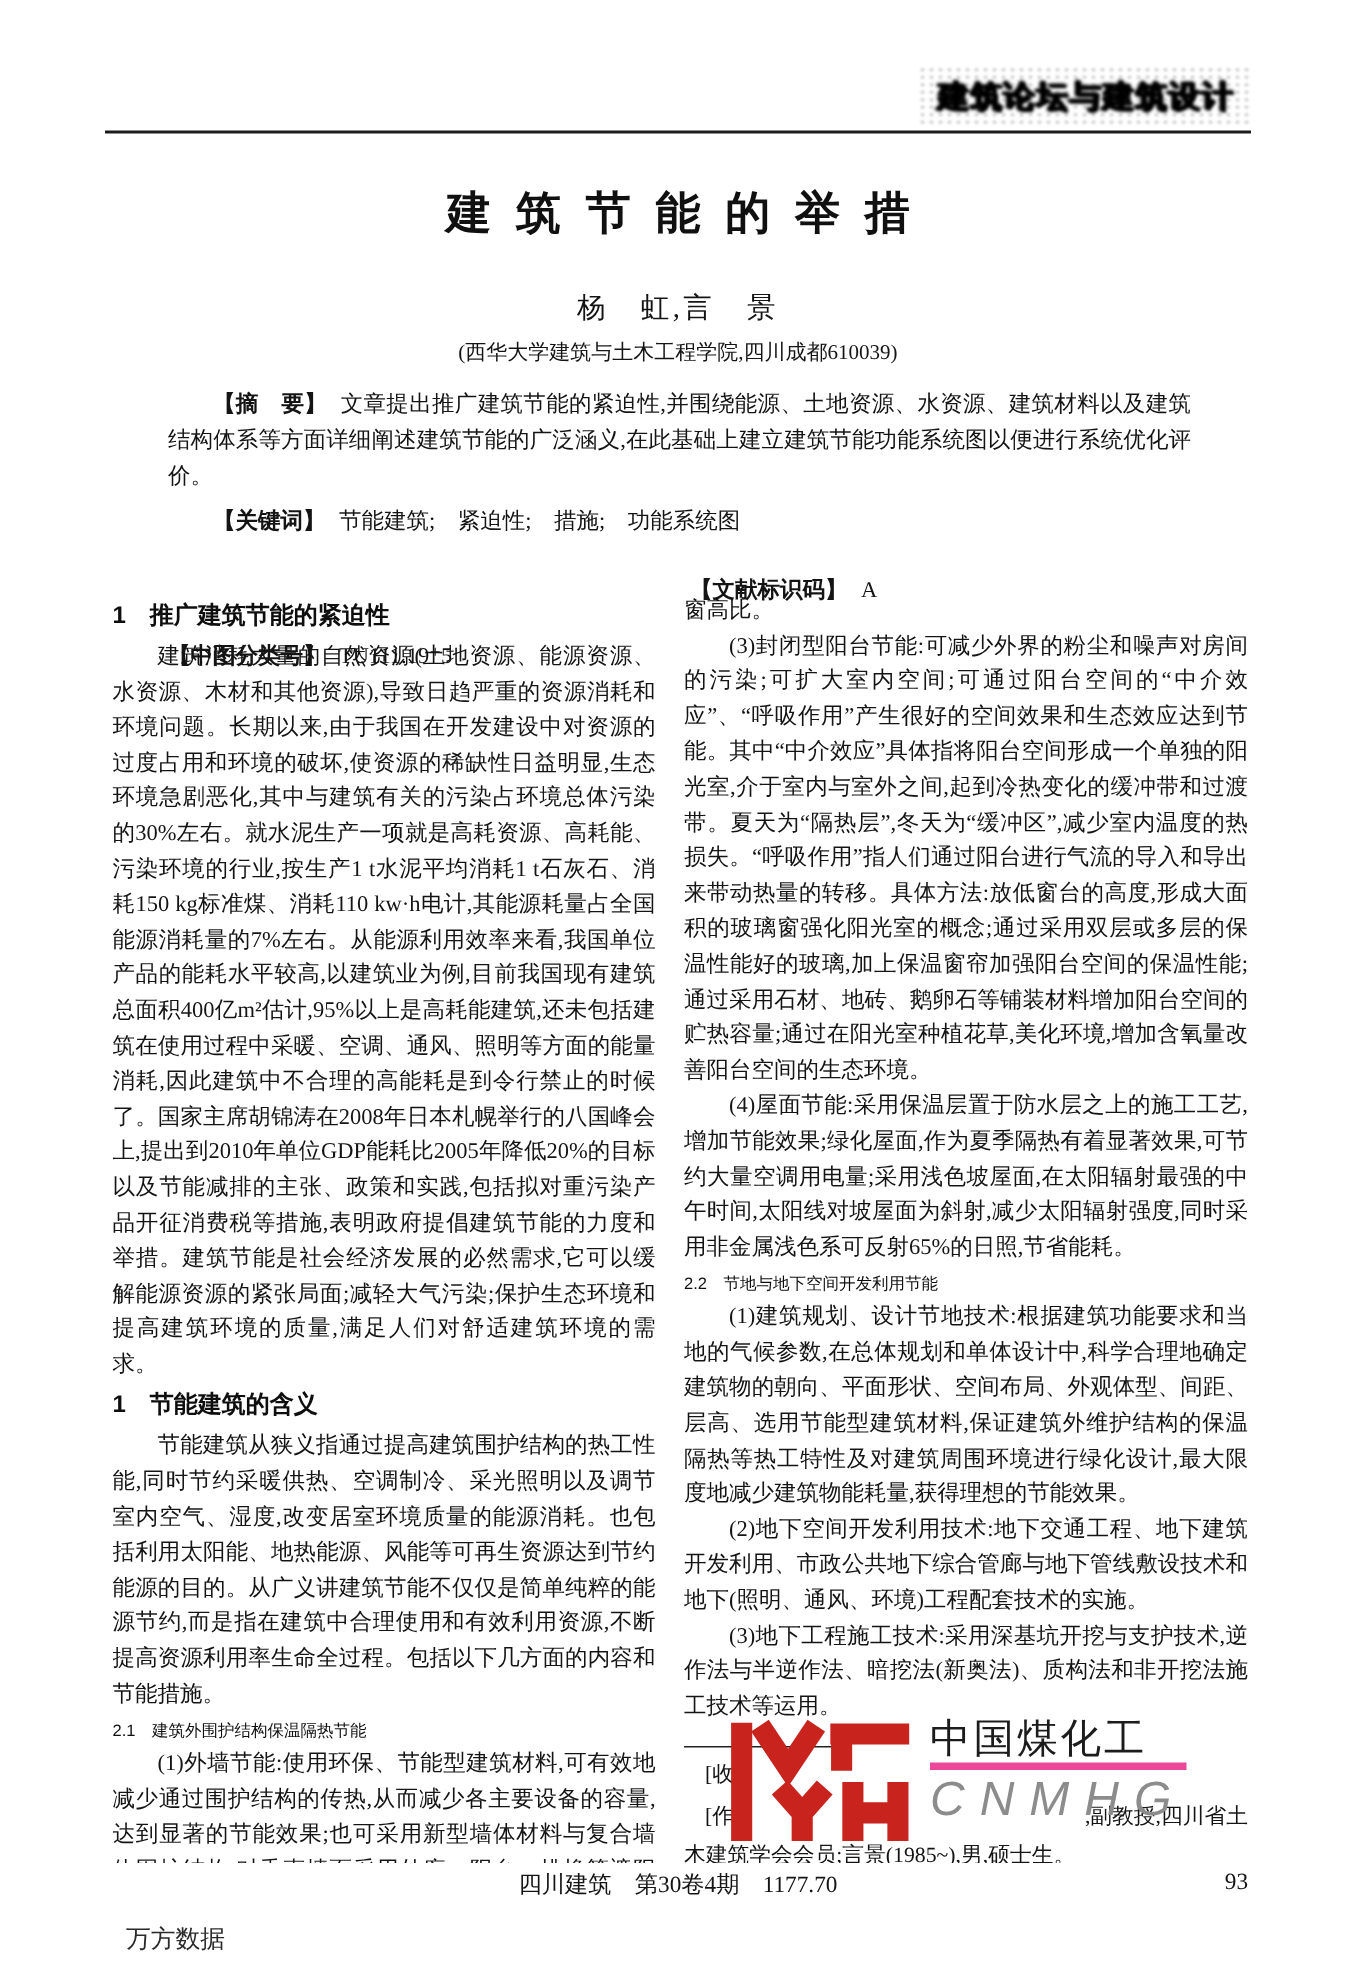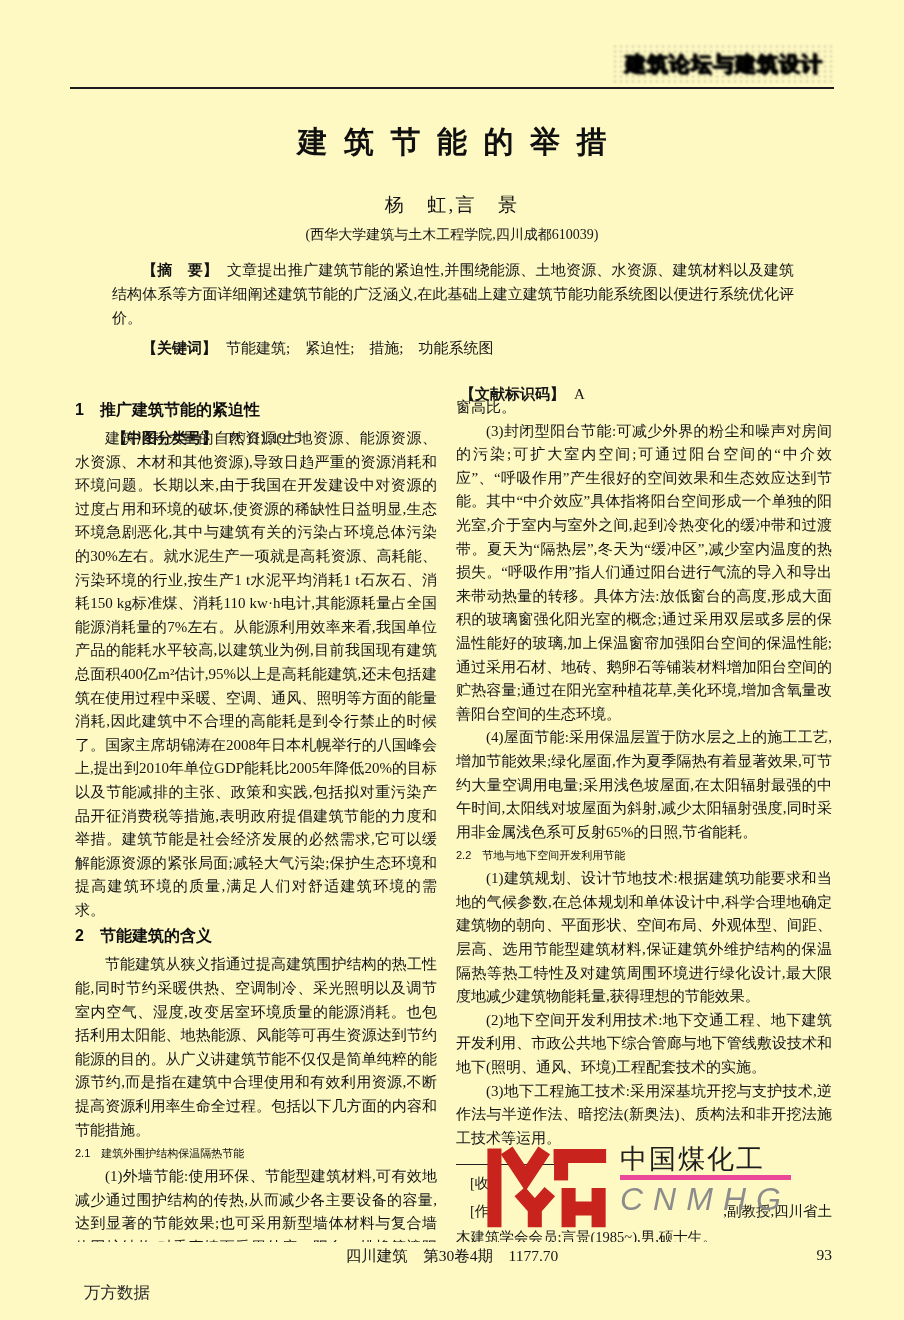--- a/index.html
+++ b/index.html
@@ -1,20 +1,20 @@
 <!DOCTYPE html>
 <html><head>
 <meta charset="utf-8">
 <style>
   html,body{margin:0;padding:0;background:#e8e8e8;}
   .page{
     position:relative;
     width:904px;height:1320px;
     margin:0 auto;
-    background:#fef9c3;
+    background:#ffffff;
     font-family:"Liberation Serif","DejaVu Serif",serif;
     color:#141414;
     overflow:hidden;
   }
   
   .banner{
     position:absolute;top:44px;right:68px;
     width:224px;height:40px;
     display:flex;align-items:center;justify-content:center;
     font-family:"Liberation Sans","DejaVu Sans",sans-serif;
@@ -133,21 +133,21 @@
     <div class="clc-row">
       <span class="clc-left"><b>【中图分类号】</b><span>TU111.19⁺5</span></span>
       <span class="clc-right"><b>【文献标识码】</b><span>A</span></span>
     </div>
   </div>
 
   <div class="columns">
     <div class="col left">
       <h3 class="sec">1　推广建筑节能的紧迫性</h3>
       <p>建筑消耗大量的自然资源(土地资源、能源资源、水资源、木材和其他资源),导致日趋严重的资源消耗和环境问题。长期以来,由于我国在开发建设中对资源的过度占用和环境的破坏,使资源的稀缺性日益明显,生态环境急剧恶化,其中与建筑有关的污染占环境总体污染的30%左右。就水泥生产一项就是高耗资源、高耗能、污染环境的行业,按生产1 t水泥平均消耗1 t石灰石、消耗150 kg标准煤、消耗110 kw·h电计,其能源耗量占全国能源消耗量的7%左右。从能源利用效率来看,我国单位产品的能耗水平较高,以建筑业为例,目前我国现有建筑总面积400亿m²估计,95%以上是高耗能建筑,还未包括建筑在使用过程中采暖、空调、通风、照明等方面的能量消耗,因此建筑中不合理的高能耗是到令行禁止的时候了。国家主席胡锦涛在2008年日本札幌举行的八国峰会上,提出到2010年单位GDP能耗比2005年降低20%的目标以及节能减排的主张、政策和实践,包括拟对重污染产品开征消费税等措施,表明政府提倡建筑节能的力度和举措。建筑节能是社会经济发展的必然需求,它可以缓解能源资源的紧张局面;减轻大气污染;保护生态环境和提高建筑环境的质量,满足人们对舒适建筑环境的需求。</p>
-      <h3 class="sec">2　节能建筑的含义</h3>
+      <h3 class="sec">1　节能建筑的含义</h3>
       <p>节能建筑从狭义指通过提高建筑围护结构的热工性能,同时节约采暖供热、空调制冷、采光照明以及调节室内空气、湿度,改变居室环境质量的能源消耗。也包括利用太阳能、地热能源、风能等可再生资源达到节约能源的目的。从广义讲建筑节能不仅仅是简单纯粹的能源节约,而是指在建筑中合理使用和有效利用资源,不断提高资源利用率生命全过程。包括以下几方面的内容和节能措施。</p>
       <h4 class="subsec">2.1　建筑外围护结构保温隔热节能</h4>
       <p>(1)外墙节能:使用环保、节能型建筑材料,可有效地减少通过围护结构的传热,从而减少各主要设备的容量,达到显著的节能效果;也可采用新型墙体材料与复合墙体围护结构;对垂直墙面采用外廊、阳台、挑檐等遮阳设施和浅色墙面、反射幕墙、植物覆盖绿化等措施隔离太阳辐射热。</p>
 
     </div>
     <div class="col right">
       <p class="noind">窗高比。</p>
       <p>(3)封闭型阳台节能:可减少外界的粉尘和噪声对房间的污染;可扩大室内空间;可通过阳台空间的“中介效应”、“呼吸作用”产生很好的空间效果和生态效应达到节能。其中“中介效应”具体指将阳台空间形成一个单独的阳光室,介于室内与室外之间,起到冷热变化的缓冲带和过渡带。夏天为“隔热层”,冬天为“缓冲区”,减少室内温度的热损失。“呼吸作用”指人们通过阳台进行气流的导入和导出来带动热量的转移。具体方法:放低窗台的高度,形成大面积的玻璃窗强化阳光室的概念;通过采用双层或多层的保温性能好的玻璃,加上保温窗帘加强阳台空间的保温性能;通过采用石材、地砖、鹅卵石等铺装材料增加阳台空间的贮热容量;通过在阳光室种植花草,美化环境,增加含氧量改善阳台空间的生态环境。</p>
       <p>(4)屋面节能:采用保温层置于防水层之上的施工工艺,增加节能效果;绿化屋面,作为夏季隔热有着显著效果,可节约大量空调用电量;采用浅色坡屋面,在太阳辐射最强的中午时间,太阳线对坡屋面为斜射,减少太阳辐射强度,同时采用非金属浅色系可反射65%的日照,节省能耗。</p>
       <h4 class="subsec">2.2　节地与地下空间开发利用节能</h4>

